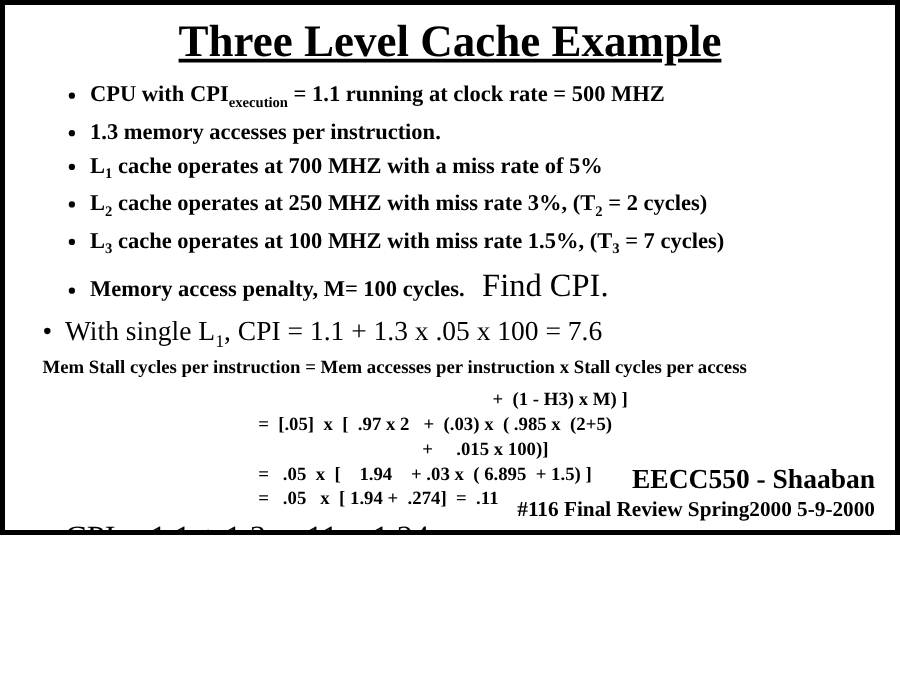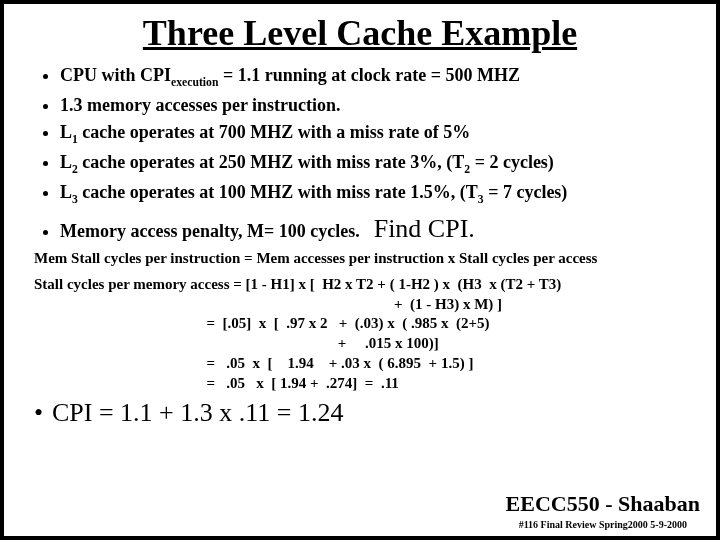--- a/index.html
+++ b/index.html
@@ -2,21 +2,21 @@
 <html><head>
 <meta charset="utf-8">
 <style>
   body {
     margin: 0;
     padding: 0;
     background: #fff;
   }
   .slide {
     width: 720px;
-    height: 540px;
+    height: 428px;
     box-sizing: border-box;
     border: 4px solid #000;
     padding: 8px 30px 4px 30px;
     font-family: "Times New Roman", Times, serif;
     color: #000;
     position: relative;
     overflow: hidden;
   }
   .title {
     text-align: center;
@@ -26,21 +26,21 @@
     margin: 0 0 10px 0;
   }
   .bullets {
     margin: 0;
     padding: 0 0 0 26px;
     list-style: disc;
     font-size: 18px;
     font-weight: bold;
   }
   .bullets li {
-    margin: 4px 0;
+    margin: 4px 12px;
     line-height: 1.25;
   }
   .sub { vertical-align: sub; font-size: 0.65em; }
   .penalty-line {
     display: flex;
     align-items: baseline;
     gap: 14px;
   }
   .findcpi {
     font-size: 26px;
@@ -82,24 +82,23 @@
     right: 16px;
     bottom: 6px;
     text-align: right;
   }
   .foot-title {
     font-size: 22px;
     font-weight: bold;
     margin: 0;
   }
   .foot-sub {
-    font-size: 10px;
+    font-size: 17px;
     font-weight: bold;
     margin: 2px 0 0 0;
-    text-align: center;
   }
 </style>
 </head>
 <body>
 
 <div class="slide">
   <h1 class="title">Three Level Cache Example</h1>
 
   <ul class="bullets">
     <li>
@@ -119,25 +118,27 @@
 
   <ul class="bullets" style="margin-top:6px;">
     <li>
       <span class="penalty-line">
         <span>Memory access penalty,  M= 100 cycles.</span>
         <span class="findcpi">Find CPI.</span>
       </span>
     </li>
   </ul>
 
+  <div class="bigline">
+    <span class="bullet">•</span><span>With single L</span><span class="sub">1</span><span>,   CPI = 1.1  +  1.3 x .05 x 100 =  7.6</span>
+  </div>
 
 
   <div class="memstall">Mem Stall cycles per instruction =  Mem accesses per instruction  x  Stall cycles per access</div>
 
-  <div class="calc">Stall cycles per memory access = [1 - H1] x [  H2 x T2 + ( 1-H2 ) x  (H3  x (T2 + T3)</div>
   <div class="calc">                                                                                                +  (1 - H3) x M) ]</div>
   <div class="calc">                                              =  [.05]  x  [  .97 x 2   +  (.03) x  ( .985 x  (2+5)</div>
   <div class="calc">                                                                                 +     .015 x 100)]</div>
   <div class="calc">                                              =   .05  x  [    1.94    + .03 x  ( 6.895  + 1.5) ]</div>
   <div class="calc">                                              =   .05   x  [ 1.94 +  .274]  =  .11</div>
 
   <div class="result">
     <span class="bullet">•</span><span>CPI = 1.1 +  1.3 x .11 = 1.24</span>
   </div>
 

